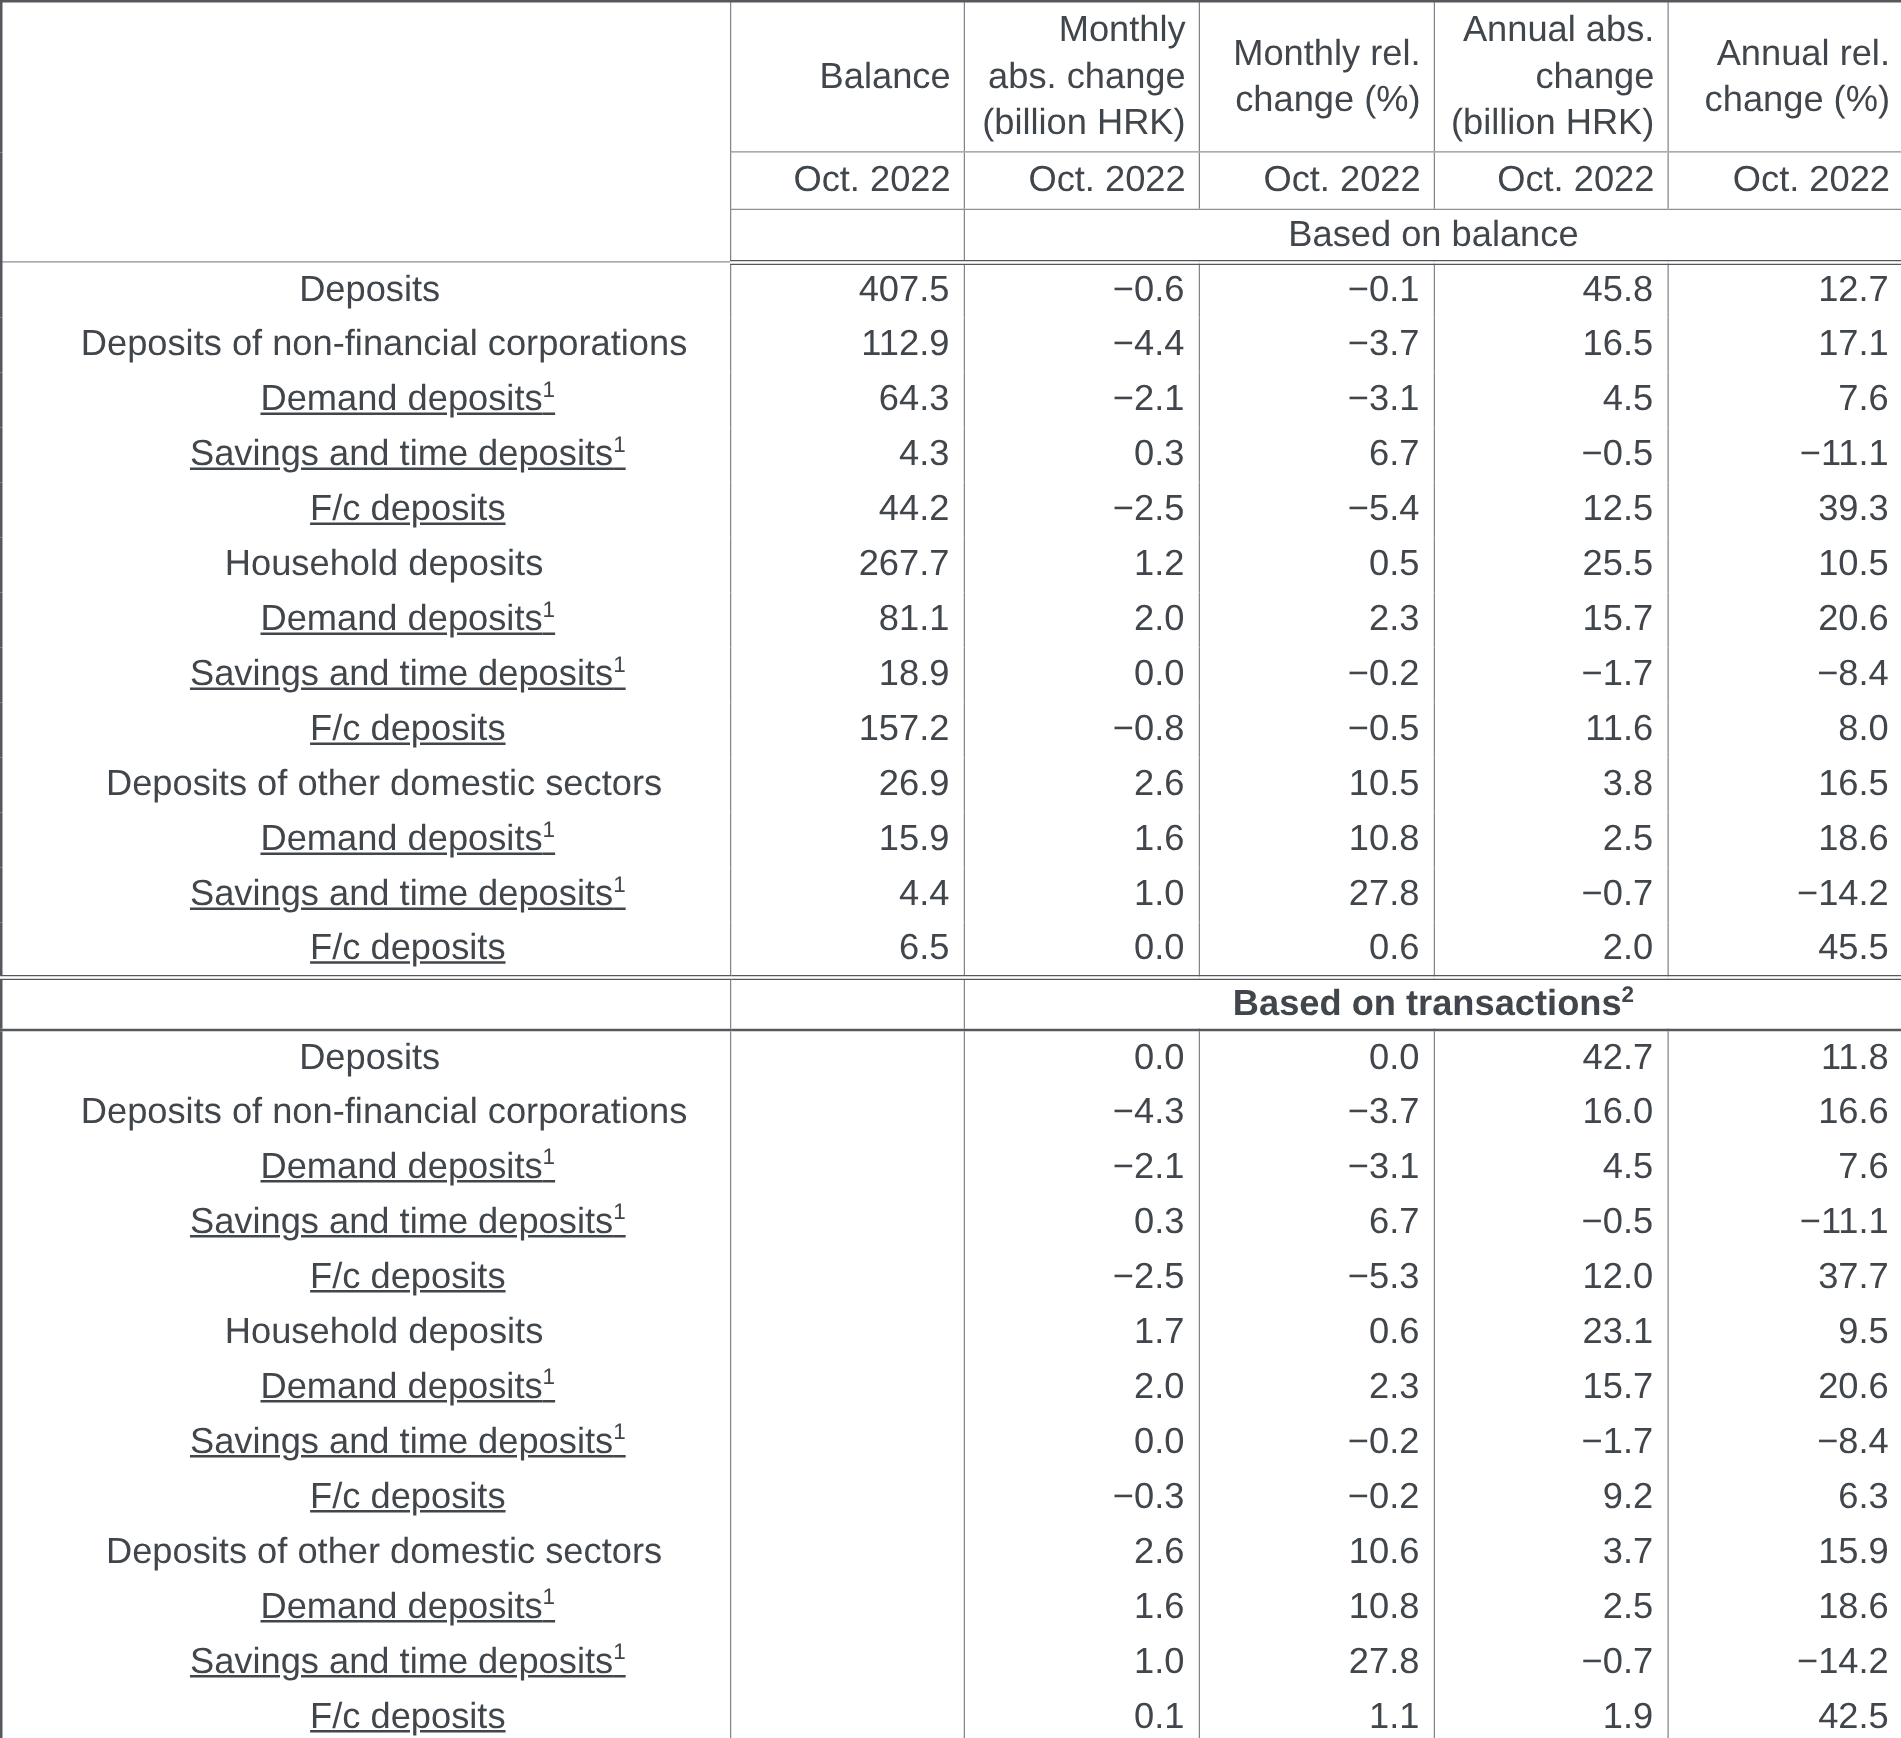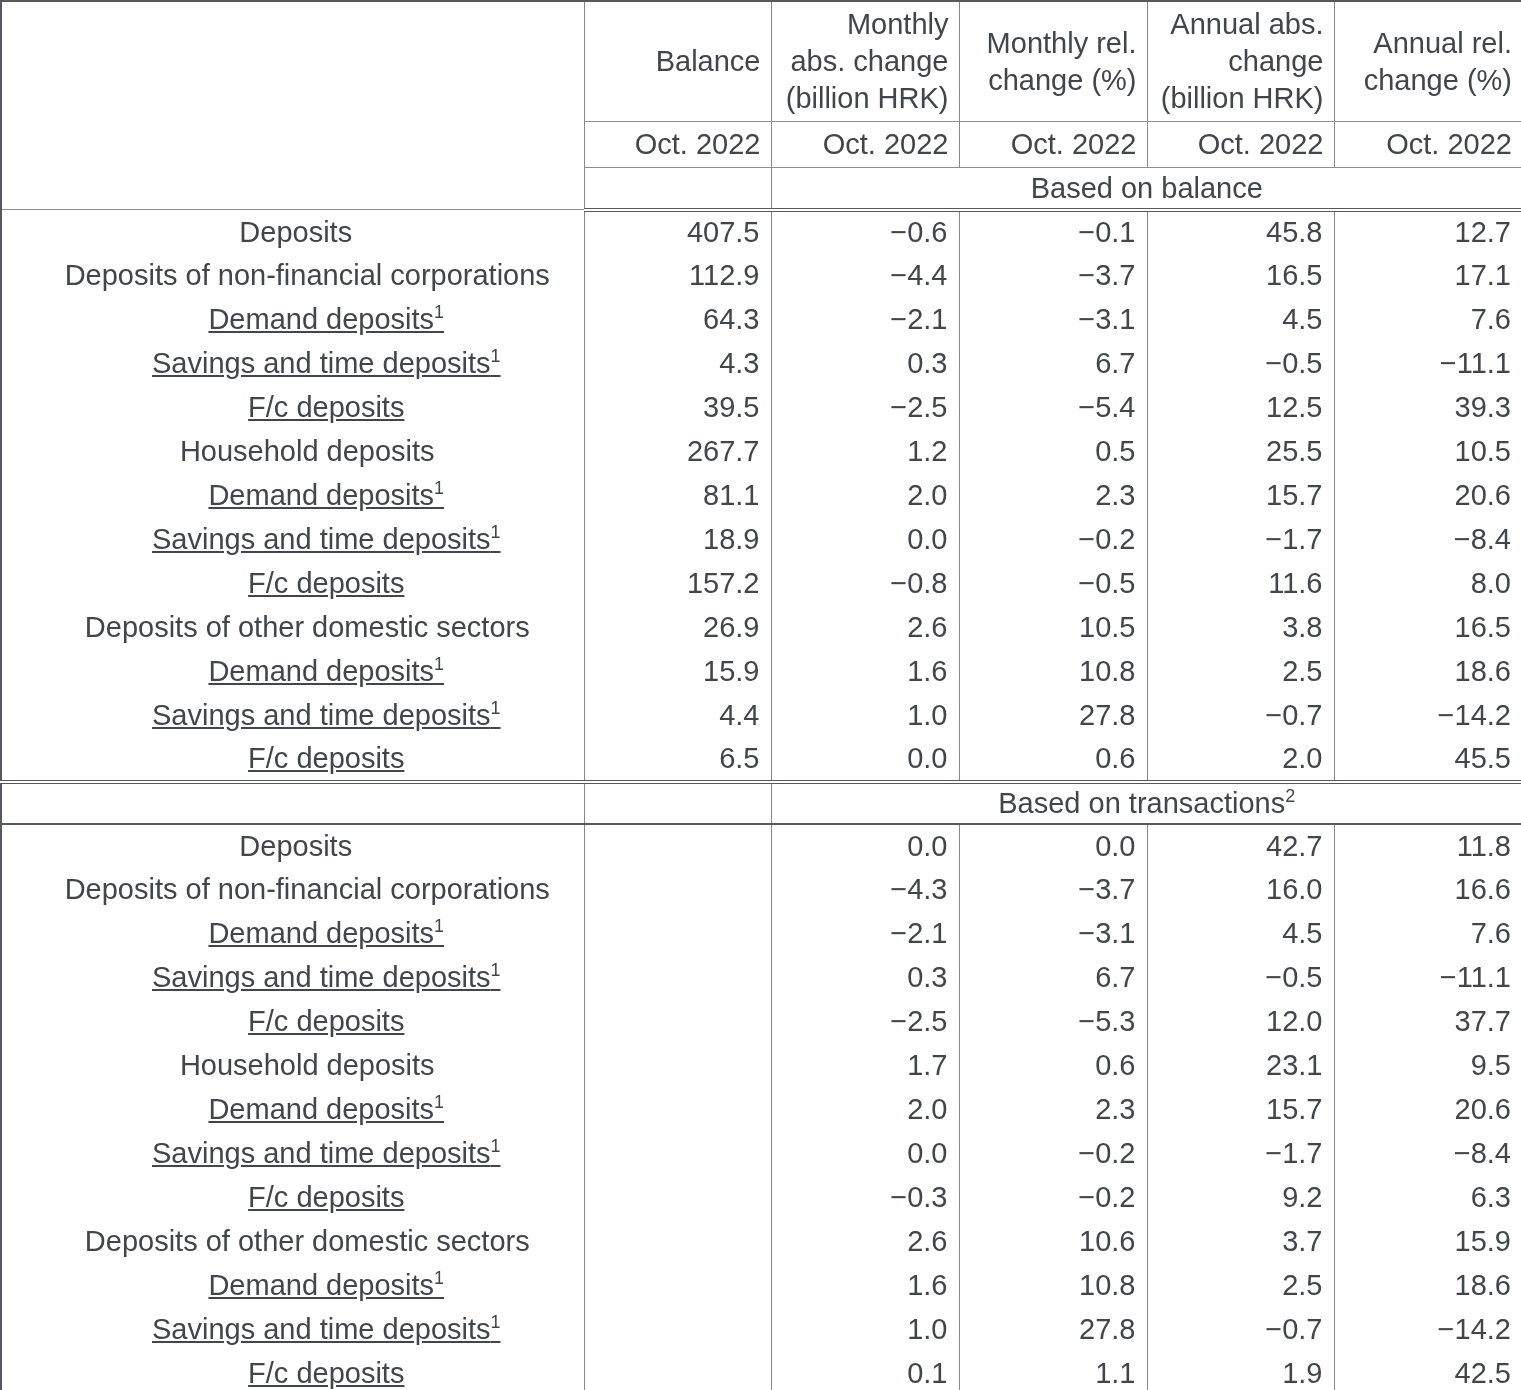--- a/index.html
+++ b/index.html
@@ -61,20 +61,21 @@
   td.ind-0 { padding-left: 10px; }
   td.ind-1 { padding-left: 33px; }
   td.ind-2 { padding-left: 71px; text-decoration: underline; }
   td.num  { text-align: right; padding: 0 11px 0 2px; }
   
   tr.section-row { height: 42px; }
   tr.section-row td {
     border-top: 4px double #55595d;
     border-bottom: 2px solid #55595d;
     padding: 0;
+    font-weight: bold;
   }
   tr.section-row td.section-title { text-align: center; }
   sup {
     font-size: 0.62em;
     line-height: 0;
     vertical-align: super;
   }
 </style>
 </head>
 <body>
@@ -145,21 +146,21 @@
         <tr>
           <td class="label ind-2">Savings and time deposits<sup>1</sup></td>
           <td class="num">4.3</td>
           <td class="num">0.3</td>
           <td class="num">6.7</td>
           <td class="num">−0.5</td>
           <td class="num">−11.1</td>
         </tr>
         <tr>
           <td class="label ind-2">F/c deposits</td>
-          <td class="num">39.5</td>
+          <td class="num">44.2</td>
           <td class="num">−2.5</td>
           <td class="num">−5.4</td>
           <td class="num">12.5</td>
           <td class="num">39.3</td>
         </tr>
         <tr>
           <td class="label ind-1">Household deposits</td>
           <td class="num">267.7</td>
           <td class="num">1.2</td>
           <td class="num">0.5</td>

